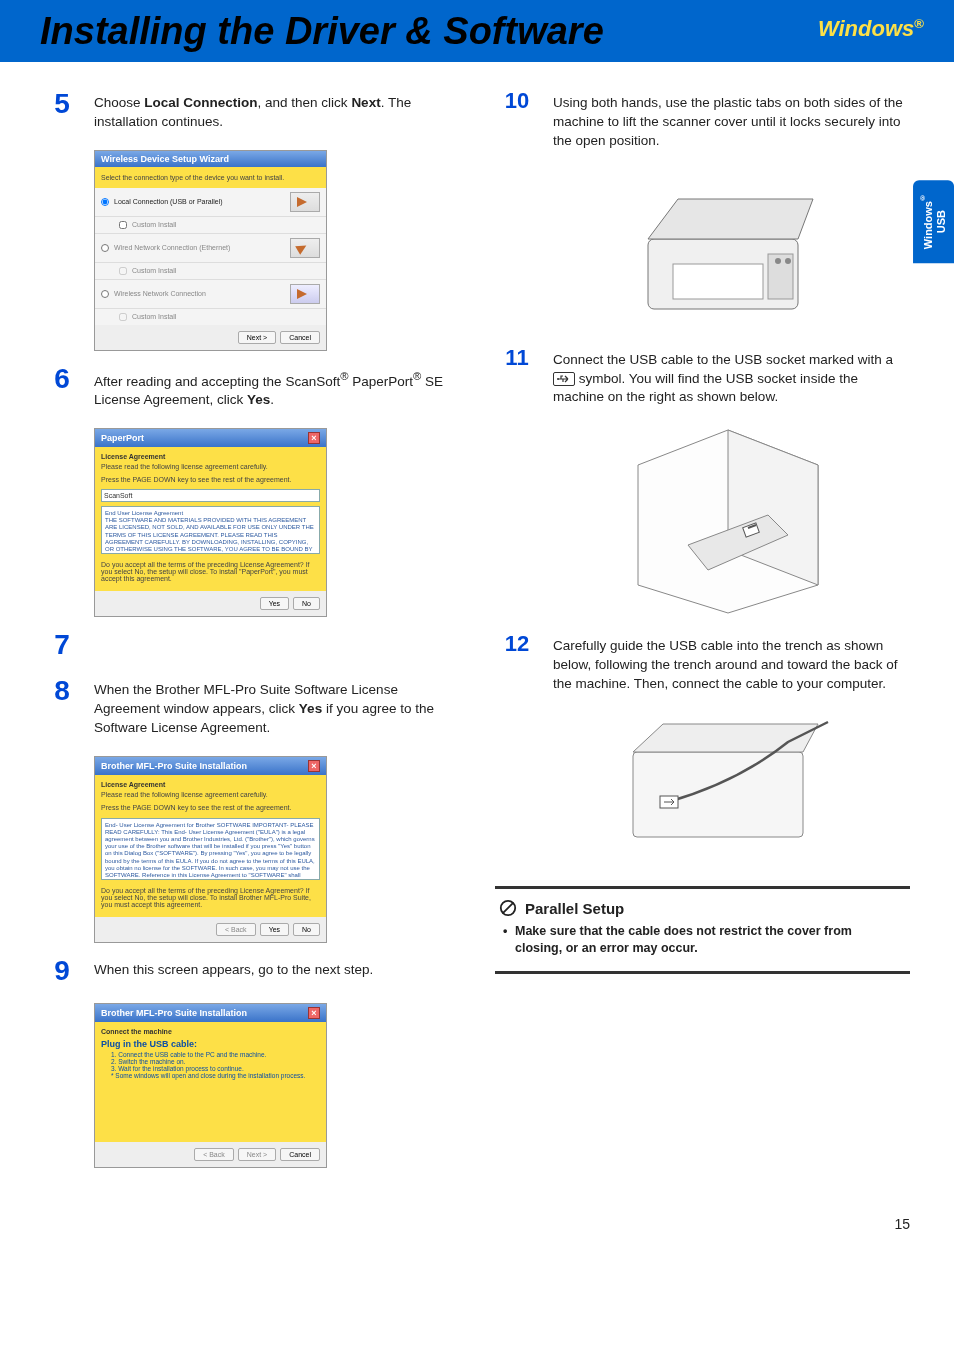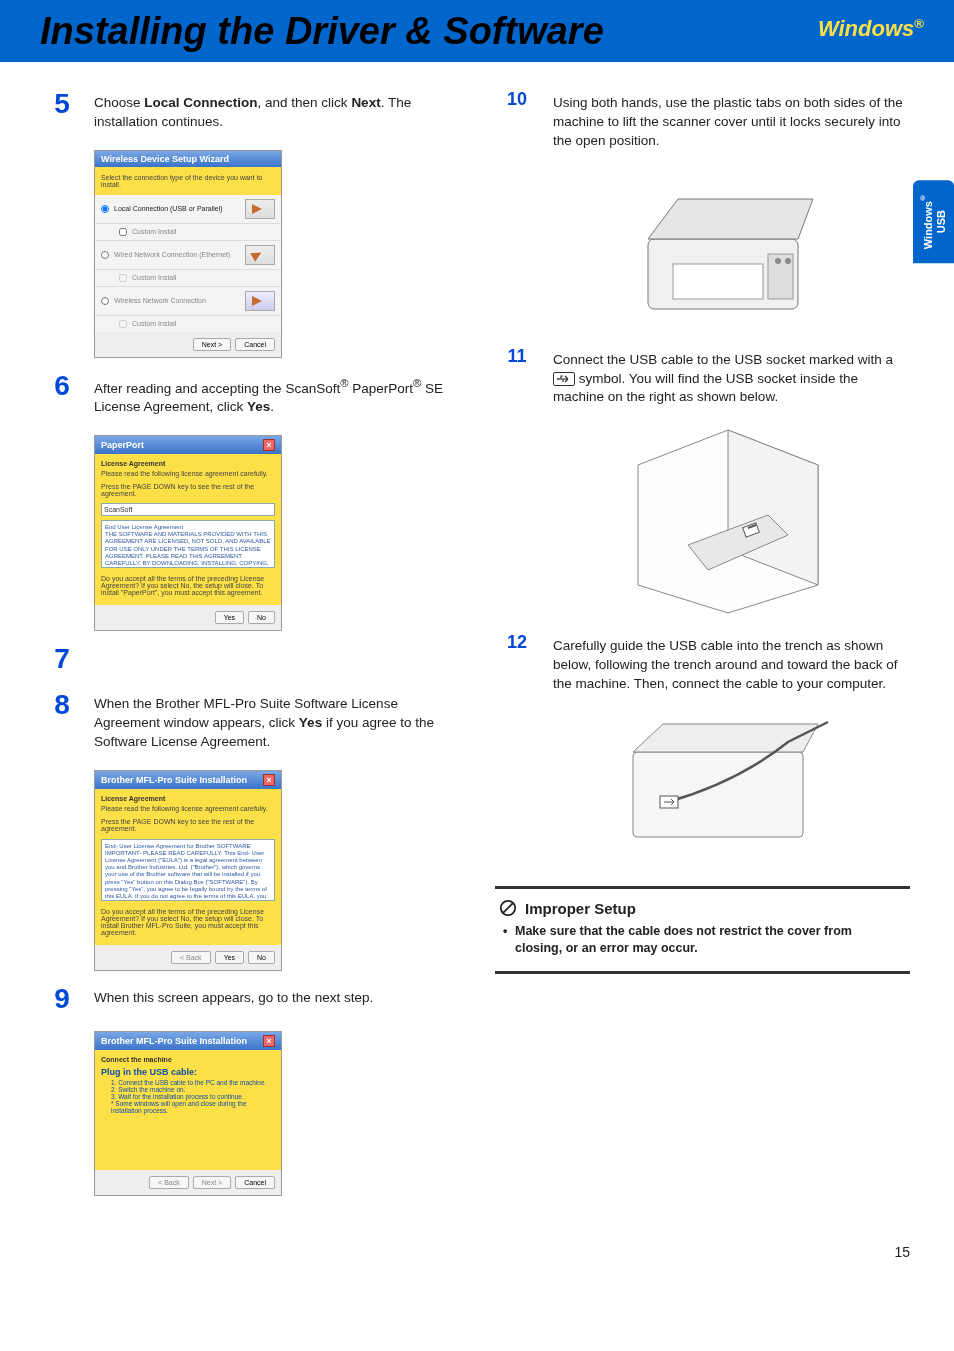--- a/index.html
+++ b/index.html
@@ -61,30 +61,30 @@
   .step { display: flex; align-items: flex-start; gap: 14px; margin-bottom: 18px; }
   .step-num {
     color: #0048d6;
     font-size: 28px;
     font-weight: 900;
     font-family: Arial, sans-serif;
     min-width: 36px;
     text-align: center;
     line-height: 1;
   }
-  .step-num-big { font-size: 18px; min-width: 44px; }
+  .step-num-big { font-size: 22px; min-width: 44px; }
   .step-text { font-size: 13.5px; line-height: 1.4; padding-top: 4px; }
   .step-text b { font-weight: bold; }
   .screenshot-placeholder {
     margin: 8px 0 14px 50px;
     border: 1px solid #999;
     background: #f4f4f4;
     font-size: 8px;
   }
-  .dialog { width: 188px; }
+  .dialog { width: 233px; }
   .dialog-title {
     background: linear-gradient(#7aa8e6, #3a73c9);
     color: #fff;
     font-size: 9px;
     font-weight: bold;
     padding: 3px 6px;
     display: flex;
     justify-content: space-between;
     align-items: center;
   }
@@ -456,21 +456,21 @@
         <path d="M46 90 h10 M53 87 l3 3 l-3 3" stroke="#555" stroke-width="1" fill="none"></path>
       </svg>
     </div>
 
     <div class="improper-box">
       <div class="improper-title">
         <svg class="prohibit-icon" viewBox="0 0 20 20">
           <circle cx="10" cy="10" r="8" stroke="#222" stroke-width="2" fill="none"></circle>
           <line x1="4" y1="16" x2="16" y2="4" stroke="#222" stroke-width="2"></line>
         </svg>
-        <span>Improper Setup</span>
+        <span>Parallel Setup</span>
       </div>
       <ul>
         <li>Make sure that the cable does not restrict the cover from closing, or an error may occur.</li>
       </ul>
     </div>
 
   </div>
 </div>
 
 <div class="page-num">15</div>

